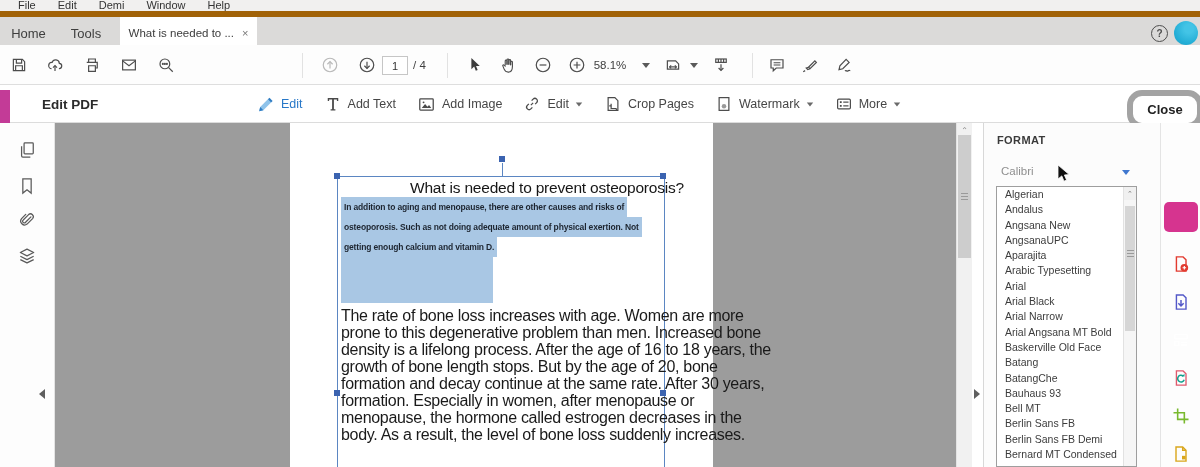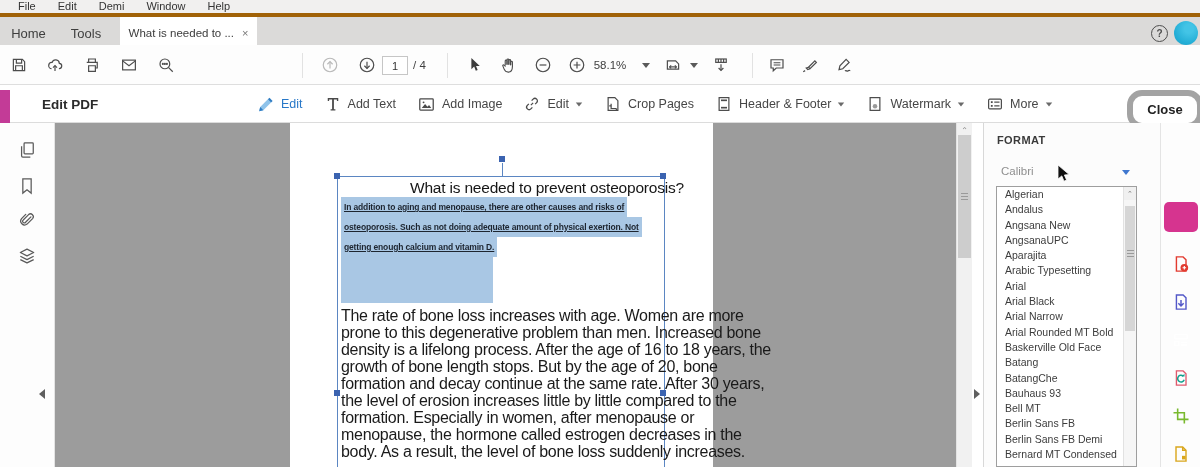--- a/index.html
+++ b/index.html
@@ -2,22 +2,22 @@
 <html><head>
 <meta charset="utf-8">
 <style>
   html,body{margin:0;padding:0;background:#e9e9e9;}
   #app{position:relative;width:1200px;height:467px;background:#fff;overflow:hidden;
        font-family:"Liberation Sans",sans-serif;-webkit-font-smoothing:antialiased;}
   .abs{position:absolute;}
   svg{display:block;}
 
   
-  .menubar{left:0;top:0;width:1200px;height:17px;background:#f1f0ef;border-bottom:4px solid #a16207;
-           display:flex;align-items:flex-start;padding-left:7px;box-sizing:border-box;}
+  .menubar{left:0;top:0;width:1200px;height:17px;background:#f1f0ef;border-bottom:6px solid #a16207;
+           display:flex;align-items:flex-end;padding-left:7px;box-sizing:border-box;}
   .menu-item{font-size:11px;color:#333;padding:0 11px;cursor:default;}
 
   
   .tabbar{left:0;top:17px;width:1200px;height:28px;background:#dbdad9;}
   .tab{position:absolute;top:0;height:32px;display:flex;align-items:center;justify-content:center;
        font-size:13px;color:#3e3e3e;}
   .tab-home{left:0;width:57px;}
   .tab-tools{left:57px;width:58px;}
   .tab-doc{left:120px;width:137px;background:#fff;font-size:11.5px;color:#3c3c3c;gap:8px;}
   .tab-close{font-size:11px;color:#777;margin-top:-1px;}
@@ -56,21 +56,21 @@
   
   .viewer{left:55px;top:123px;width:901px;height:344px;background:#9c9c9c;overflow:hidden;}
   .page{position:absolute;left:235px;top:0;width:423px;height:344px;background:#fff;}
   .selbox{position:absolute;left:282px;top:53px;width:326px;height:340px;border:1px solid #5b86c2;}
   .handle{position:absolute;width:6px;height:6px;background:#3b63b0;}
   .stem{position:absolute;left:447px;top:40px;width:1px;height:13px;background:#5b86c2;}
   .doc-title{position:absolute;left:282px;top:56px;width:326px;text-align:center;font-size:15.5px;letter-spacing:-0.2px;
              color:#161616;white-space:nowrap;padding-left:47px;}
   .hl-wrap{position:absolute;left:286px;top:74px;}
   .hl-line{display:table;white-space:nowrap;background:#a9c7e4;line-height:20px;height:20px;padding:0 3px;
-           font-size:8.5px;font-weight:600;letter-spacing:-0.15px;color:#1d2530;text-decoration:underline;}
+           font-size:8.5px;font-weight:600;letter-spacing:-0.15px;color:#1d2530;}
   .hl-block{position:absolute;left:286px;top:134px;width:152px;height:46px;background:#a9c7e4;}
   .body-wrap{position:absolute;left:286px;top:184px;}
   .body-line{white-space:nowrap;height:17px;line-height:17px;font-size:16px;letter-spacing:-0.3px;color:#1a1a1a;}
 
   
   .vscroll{left:956px;top:123px;width:16px;height:344px;background:#f1f1f1;border-left:1px solid #e3e3e3;box-sizing:border-box;}
   .vs-up{position:absolute;left:0;top:0;width:15px;height:14px;display:flex;align-items:center;justify-content:center;
          font-size:8px;color:#888;}
   .vs-thumb{position:absolute;left:1px;top:12px;width:13px;height:123px;background:#cdcdcd;}
   .grip{position:absolute;left:3px;width:7px;height:1px;background:#9a9a9a;}
@@ -253,29 +253,20 @@
       <svg width="18" height="18" viewBox="0 0 24 24" fill="none" stroke="#4a4a4a" stroke-width="1.6">
           <path d="M5.5 3.5h9l4 4v13h-13z"></path>
           <path d="M9.5 11.5V18h7"></path>
           <path d="M9.5 14.5H7M16.5 18v2.5"></path>
         </svg>
       <span>Crop Pages</span>
     </span>
     <span class="etool">
       <svg width="18" height="18" viewBox="0 0 24 24" fill="none" stroke="#4a4a4a" stroke-width="1.6">
           <rect x="5.5" y="3.5" width="13" height="17"></rect>
-          <rect x="8" y="6" width="8" height="2.2" fill="#4a4a4a" stroke="none"></rect>
-          <rect x="8" y="15.8" width="8" height="2.2" fill="#4a4a4a" stroke="none"></rect>
-        </svg>
-      <span>Header &amp; Footer</span>
-      <span class="caret-dn"></span>
-    </span>
-    <span class="etool">
-      <svg width="18" height="18" viewBox="0 0 24 24" fill="none" stroke="#4a4a4a" stroke-width="1.6">
-          <rect x="5.5" y="3.5" width="13" height="17"></rect>
           <circle cx="12" cy="15" r="3" fill="#9a9a9a" stroke="none"></circle>
         </svg>
       <span>Watermark</span>
       <span class="caret-dn"></span>
     </span>
     <span class="etool">
       <svg width="18" height="18" viewBox="0 0 24 24" fill="none" stroke="#4a4a4a" stroke-width="1.6">
           <rect x="3.5" y="5.5" width="17" height="13" rx="1.5"></rect>
           <rect x="6.5" y="8.3" width="2.4" height="2.4" fill="#4a4a4a" stroke="none"></rect>
           <path d="M11 9.5h7"></path>
@@ -326,21 +317,20 @@
         <div class="hl-line">getting enough calcium and vitamin D.</div>
       </div>
     <div class="hl-block"></div>
 
     <div class="body-wrap">
         <div class="body-line">The rate of bone loss increases with age. Women are more</div>
         <div class="body-line">prone to this degenerative problem than men. Increased bone</div>
         <div class="body-line">density is a lifelong process. After the age of 16 to 18 years, the</div>
         <div class="body-line">growth of bone length stops. But by the age of 20, bone</div>
         <div class="body-line">formation and decay continue at the same rate. After 30 years,</div>
-        <div class="body-line">the level of erosion increases little by little compared to the</div>
         <div class="body-line">formation. Especially in women, after menopause or</div>
         <div class="body-line">menopause, the hormone called estrogen decreases in the</div>
         <div class="body-line">body. As a result, the level of bone loss suddenly increases.</div>
       </div>
   </div>
 
   <div class="abs vscroll">
     <div class="vs-up">⌃</div>
     <div class="vs-thumb">
       <div class="grip" style="top:58px"></div>
@@ -359,21 +349,21 @@
     <div>
         <div class="font-item">Algerian</div>
         <div class="font-item">Andalus</div>
         <div class="font-item">Angsana New</div>
         <div class="font-item">AngsanaUPC</div>
         <div class="font-item">Aparajita</div>
         <div class="font-item">Arabic Typesetting</div>
         <div class="font-item">Arial</div>
         <div class="font-item">Arial Black</div>
         <div class="font-item">Arial Narrow</div>
-        <div class="font-item">Arial Rounded MT Bold</div>
+        <div class="font-item">Arial Angsana MT Bold</div>
         <div class="font-item">Baskerville Old Face</div>
         <div class="font-item">Batang</div>
         <div class="font-item">BatangChe</div>
         <div class="font-item">Bauhaus 93</div>
         <div class="font-item">Bell MT</div>
         <div class="font-item">Berlin Sans FB</div>
         <div class="font-item">Berlin Sans FB Demi</div>
         <div class="font-item">Bernard MT Condensed</div>
       </div>
     <div class="lb-scroll">

